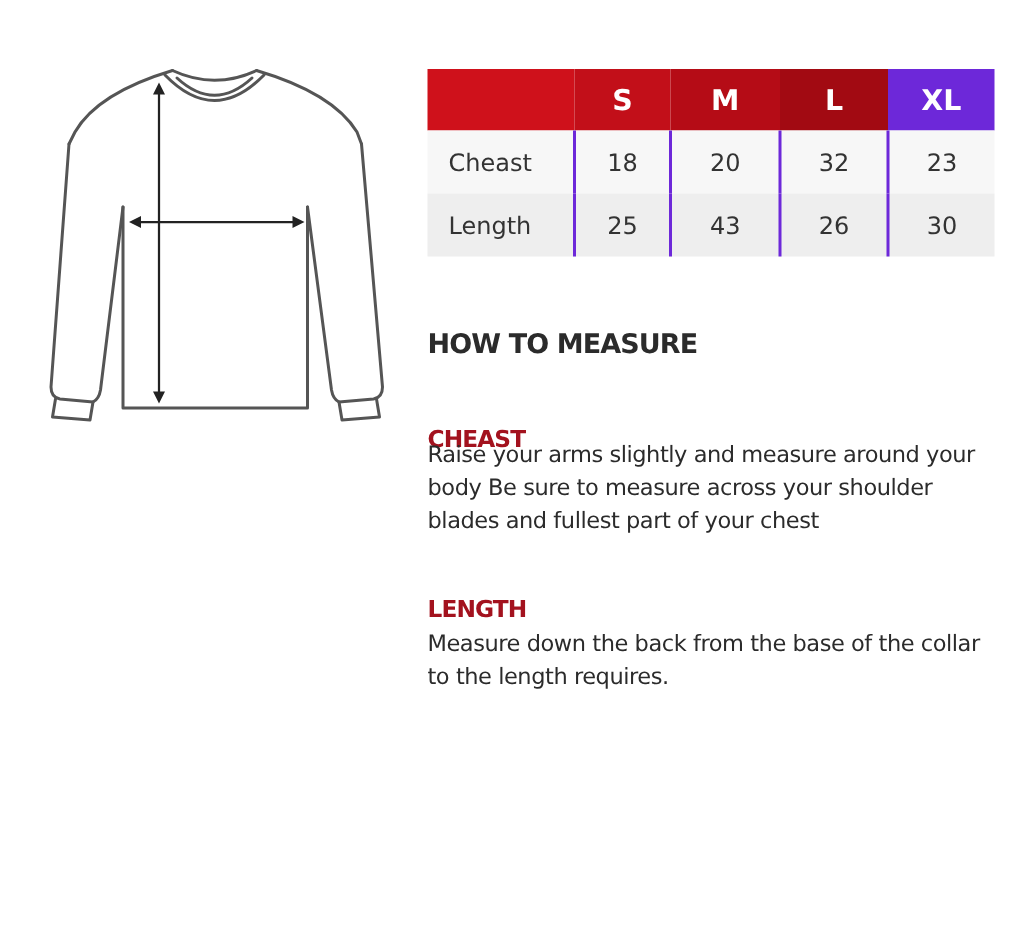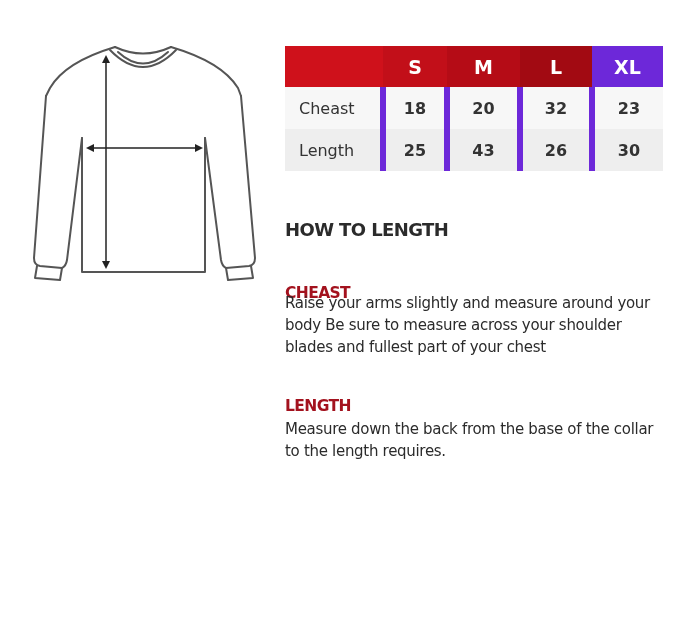--- a/index.html
+++ b/index.html
@@ -11,21 +11,21 @@
 
   .size-table {
     position: absolute; left: 285px; top: 46px; width: 378px;
     border-collapse: collapse; table-layout: fixed;
   }
   .size-table th {
     height: 41px; color: #ffffff; font-weight: bold; font-size: 19px; text-align: center; padding: 0;
   }
   .size-table td {
     height: 42px; font-size: 16px; text-align: center; padding: 0;
-    border-left: 6px solid #6d28d9; font-weight: bold; color: #333;
+    border-left: 2px solid #6d28d9; font-weight: normal; color: #333;
   }
   .size-table td.lbl {
     text-align: left; padding-left: 14px; font-weight: normal; border-left: none; color: #333;
   }
   .size-table tr.r1 td { background: #f7f7f7; }
   .size-table tr.r2 td { background: #eeeeee; }
 
   .how-title {
     position: absolute; left: 285px; top: 219px; font-size: 18px; font-weight: bold;
     letter-spacing: -0.6px; color: #2b2b2b;
@@ -102,19 +102,19 @@
     <tr class="r2">
       <td class="lbl">Length</td>
       <td>25</td>
       <td>43</td>
       <td>26</td>
       <td>30</td>
     </tr>
   </tbody>
 </table>
 
-<div class="how-title">HOW TO LENGTH</div>
+<div class="how-title">HOW TO MEASURE</div>
 
 <div class="sec-title" style="top:284px">CHEAST</div>
 <div class="sec-body" style="top:292px">Raise your arms slightly and measure around your body Be sure to measure across your shoulder blades and fullest part of your chest</div>
 
 <div class="sec-title" style="top:397px">LENGTH</div>
 <div class="sec-body" style="top:418px">Measure down the back from the base of the collar to the length requires.</div>
 
 </body></html>

